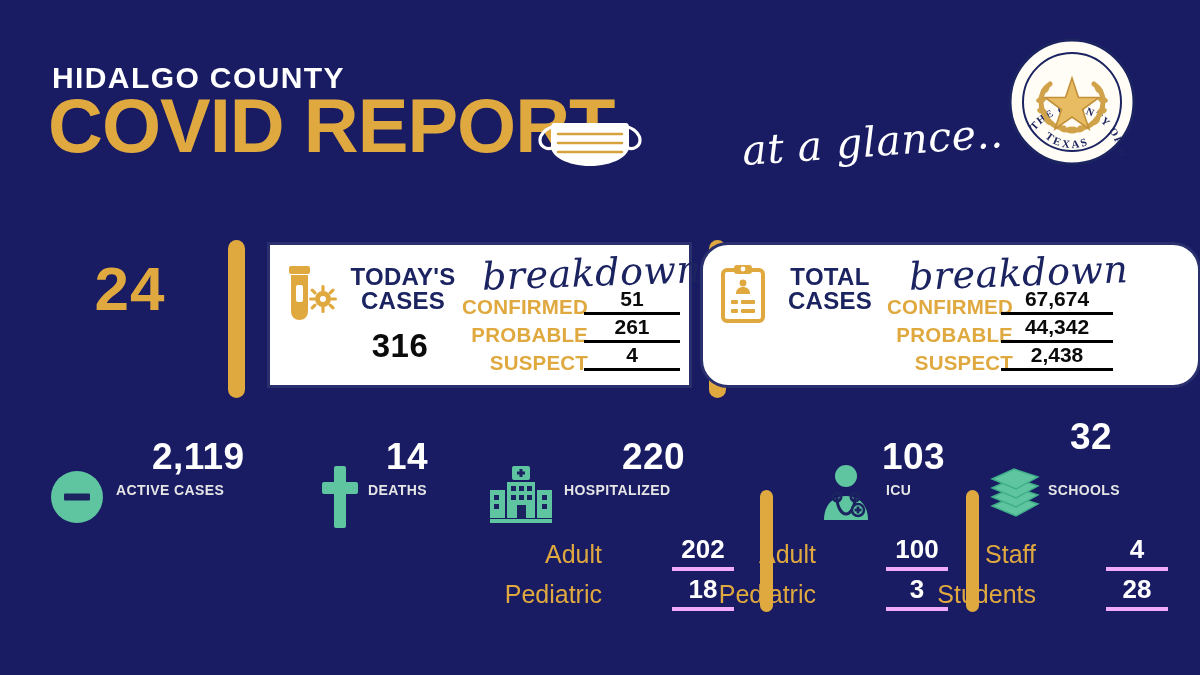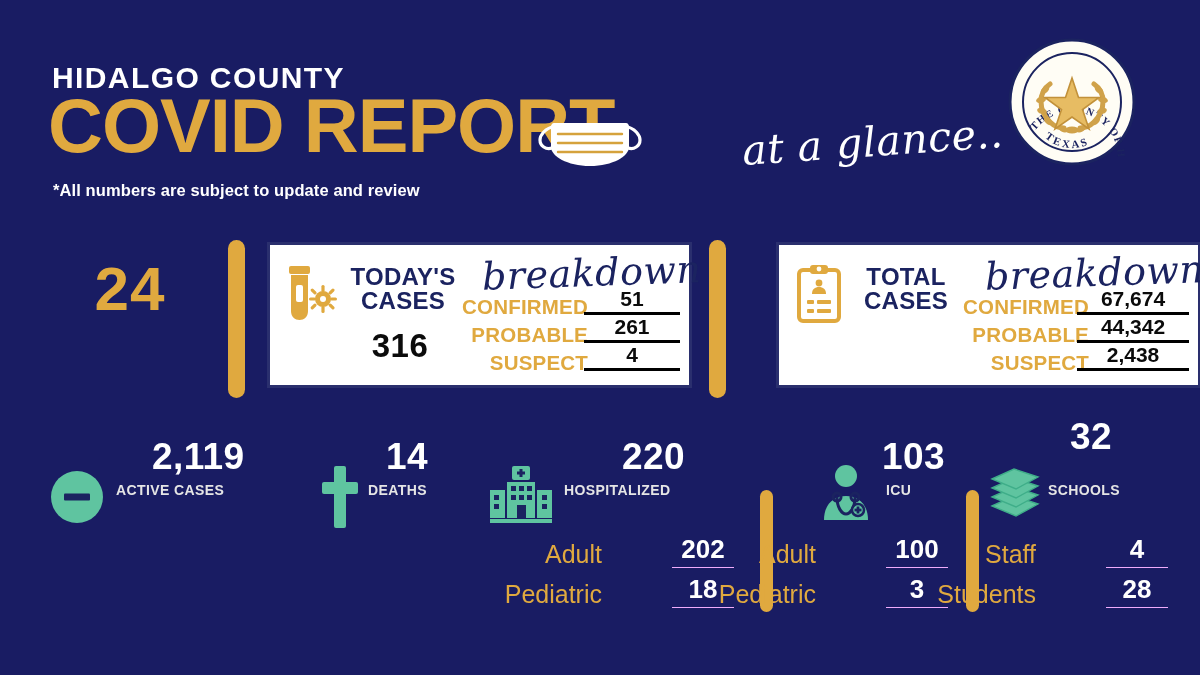--- a/index.html
+++ b/index.html
@@ -96,21 +96,21 @@
   .vbar-4 { left: 966px; top: 490px; width: 13px; height: 122px; }
 
   
   .card {
     position: absolute;
     background: #ffffff;
     border: 3px solid #2a2f6e;
     box-sizing: border-box;
   }
   .card-today { left: 267px; top: 242px; width: 425px; height: 146px; }
-  .card-total { left: 776px; top: 242px; width: 425px; height: 146px; }
+  .card-total { left: 700px; top: 242px; width: 501px; height: 146px; border-radius: 28px; }
 
   .card-icon { position: absolute; left: 14px; top: 18px; width: 54px; height: 62px; }
   .card-label {
     position: absolute;
     left: 72px; top: 20px;
     width: 122px;
     color: #1b2360;
     font-weight: bold;
     font-size: 24px;
     line-height: 24px;
@@ -198,21 +198,21 @@
     white-space: nowrap;
   }
   .sub-val {
     position: absolute;
     left: 0px; top: 0px;
     width: 62px;
     text-align: center;
     color: #ffffff;
     font-weight: bold;
     font-size: 26px;
-    border-bottom: 1px solid #f0abfc;
+    border-bottom: 4px solid #f0abfc;
     padding-bottom: 2px;
   }
 </style>
 </head>
 <body>
 
 <div class="page">
 
   <div class="header">
 
@@ -223,21 +223,20 @@
       <svg class="mask-icon" viewBox="0 0 104 64">
         <path d="M18 20 C6 22 2 30 2 34 C2 40 8 44 14 42" fill="none" stroke="#ffffff" stroke-width="3.2"></path>
         <path d="M86 20 C98 22 102 30 102 34 C102 40 96 44 90 42" fill="none" stroke="#ffffff" stroke-width="3.2"></path>
         <path d="M16 17 H88 C90 17 91 19 91 21 L91 41 C91 50 75 60 52 60 C29 60 13 50 13 41 L13 21 C13 19 14 17 16 17 Z" fill="#ffffff"></path>
         <path d="M20 28 H84 M20 37 H84 M20 46 H84" stroke="#d5a23c" stroke-width="2.4" fill="none" stroke-linecap="round"></path>
       </svg>
     </div>
 
     <div class="at-a-glance">at a glance..</div>
 
-    <div class="disclaimer">*All numbers are subject to update and review</div>
 
     <svg class="seal" viewBox="0 0 128 128">
       <circle cx="64" cy="64" r="62" fill="#fffdf5" stroke="#1b2360" stroke-width="3"></circle>
       <circle cx="64" cy="64" r="49" fill="#fffdf5" stroke="#1b2360" stroke-width="2"></circle>
       <path id="sealtop" d="M 64 120 m -46 0 a 46 46 0 1 1 92 0" fill="none"></path>
       <text font-family="'Liberation Serif', serif" font-size="10.5" font-weight="bold" fill="#1b2360" letter-spacing="1.2">
         <textPath href="#sealtop" startOffset="20%">THE COUNTY OF HIDALGO</textPath>
       </text>
       <path id="sealbot" d="M 64 70 m -40 0 a 40 40 0 0 0 80 0" fill="none"></path>
       <text font-family="'Liberation Serif', serif" font-size="11" font-weight="bold" fill="#1b2360" letter-spacing="2.4">

